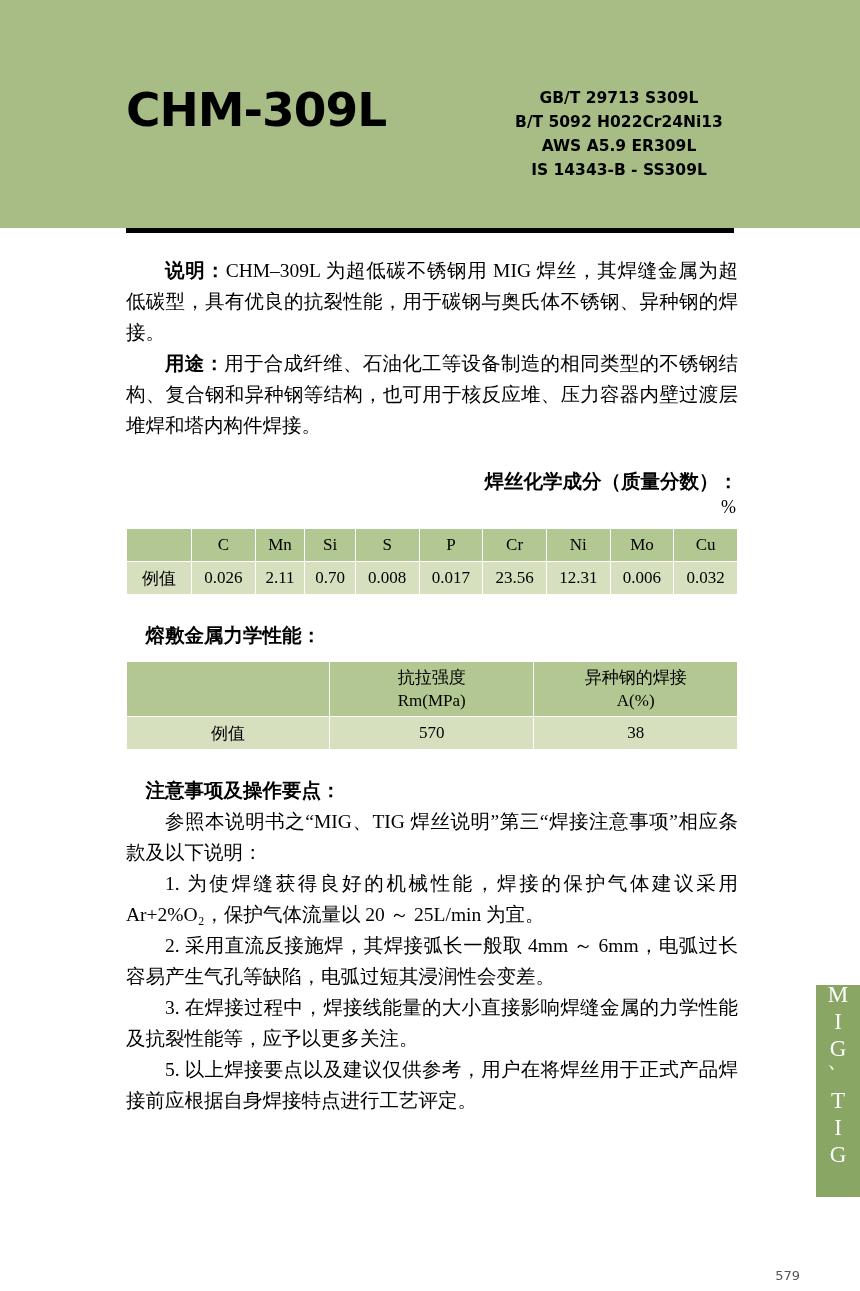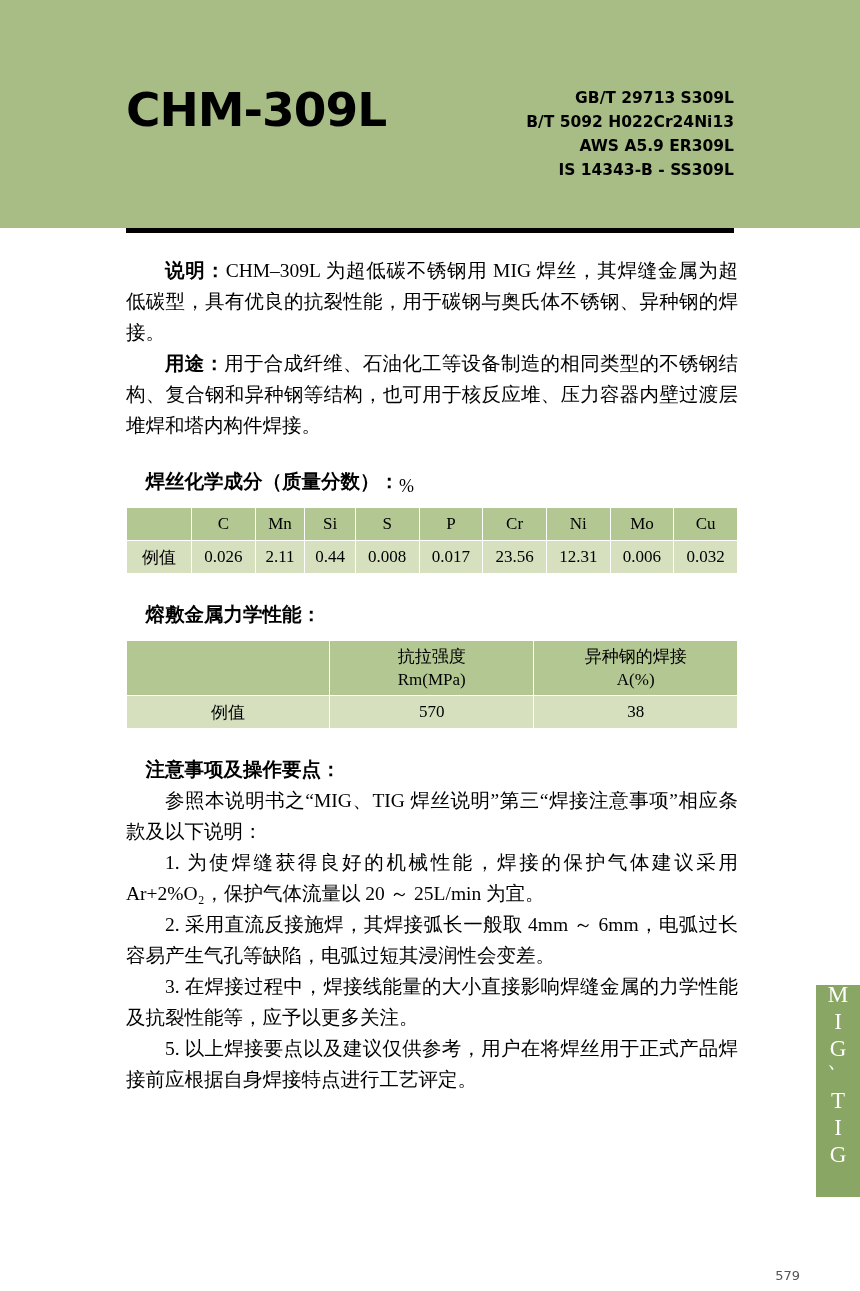--- a/index.html
+++ b/index.html
@@ -40,21 +40,21 @@
     font-weight: bold;
     font-size: 47px;
     letter-spacing: -1px;
     color: #000;
     line-height: 1;
   }
   .std-list {
     position: absolute;
     right: 0;
     top: 86px;
-    text-align: right;
+    text-align: center;
     font-family: "DejaVu Sans", sans-serif;
     font-weight: bold;
     font-size: 15.5px;
     line-height: 24px;
     color: #000;
     width: 230px;
   }
 
   
   .header-rule {
@@ -89,21 +89,23 @@
 
   .section-head {
     font-size: 19.5px;
     line-height: 30px;
     font-weight: bold;
     text-indent: 1em;
     margin: 0;
   }
   .section-head-row {
     display: flex;
+    justify-content: space-between;
     align-items: flex-end;
+    flex-direction: column;
   }
   .pct-unit {
     font-size: 18px;
     font-family: "Liberation Serif", serif;
     padding-right: 2px;
   }
 
   
   table {
     border-collapse: collapse;
@@ -232,21 +234,21 @@
         <td>Ni</td>
         <td>Mo</td>
         <td>Cu</td>
       </tr>
     </thead>
     <tbody>
       <tr>
         <td>例值</td>
         <td>0.026</td>
         <td>2.11</td>
-        <td>0.44</td>
+        <td>0.70</td>
         <td>0.008</td>
         <td>0.017</td>
         <td>23.56</td>
         <td>12.31</td>
         <td>0.006</td>
         <td>0.032</td>
       </tr>
     </tbody>
   </table>
 

